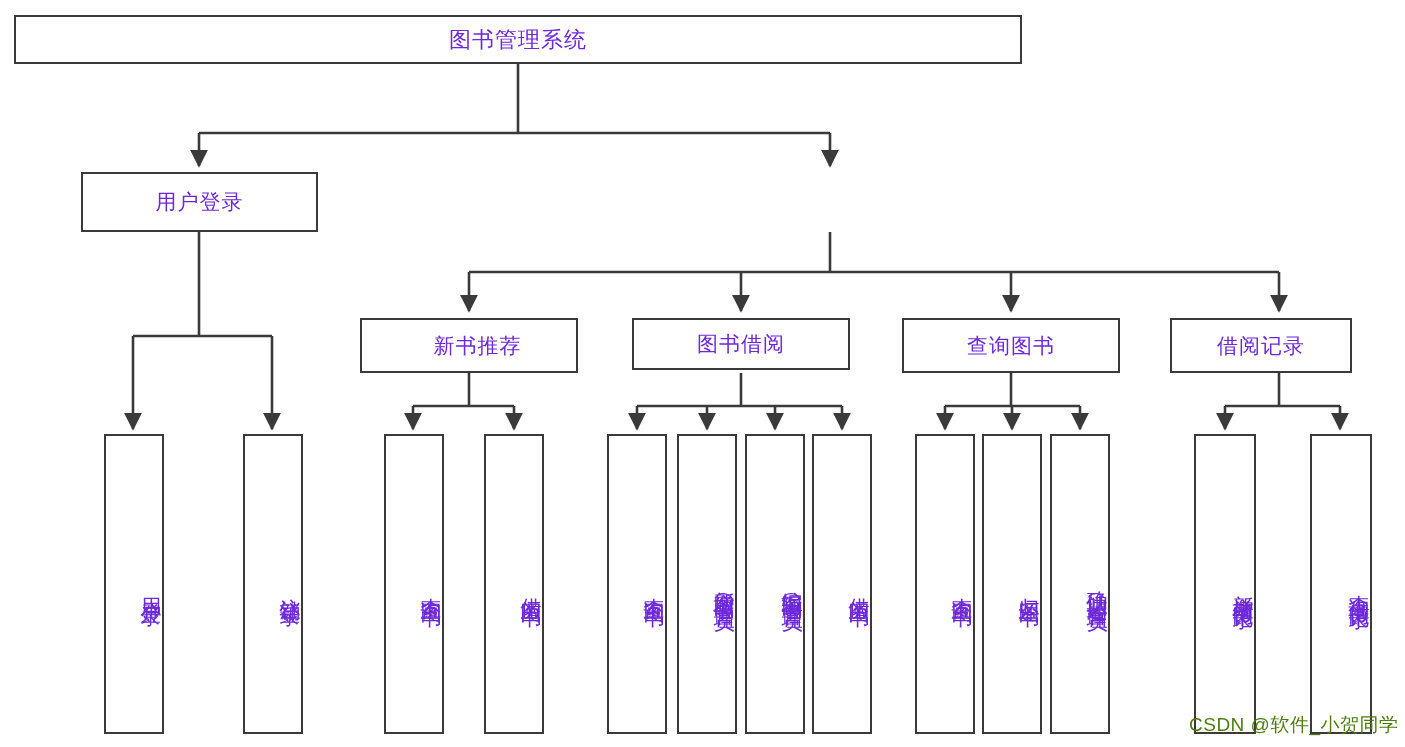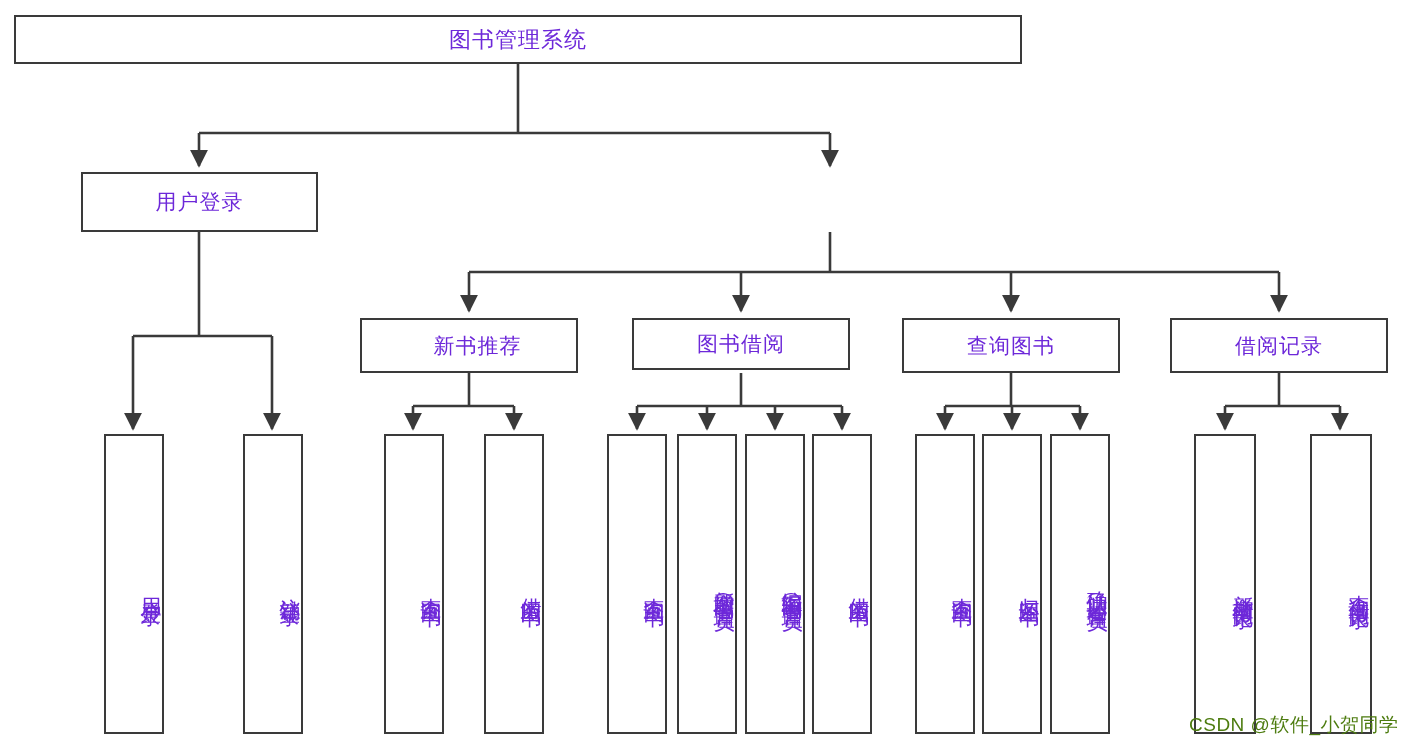--- a/index.html
+++ b/index.html
@@ -143,21 +143,21 @@
   </div>
 
   <div class="node node-l2" style="left:632px; top:318px; width:218px; height:52px;">
     <span>图书借阅</span>
   </div>
 
   <div class="node node-l2" style="left:902px; top:318px; width:218px; height:55px;">
     <span>查询图书</span>
   </div>
 
-  <div class="node node-l2" style="left:1170px; top:318px; width:218px; height:55px;">
+  <div class="node node-l2" style="left:1170px; top:318px; width:182px; height:55px;">
     <span>借阅记录</span>
   </div>
 
   <div class="node node-leaf" style="left:104px; top:434px; width:60px; height:300px;">
     <span class="leaf-label">用户登录</span>
   </div>
 
   <div class="node node-leaf" style="left:243px; top:434px; width:60px; height:300px;">
     <span class="leaf-label">注销登录</span>
   </div>

